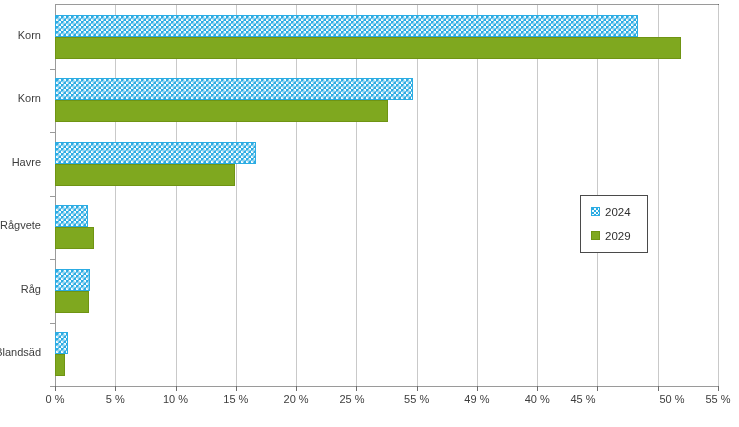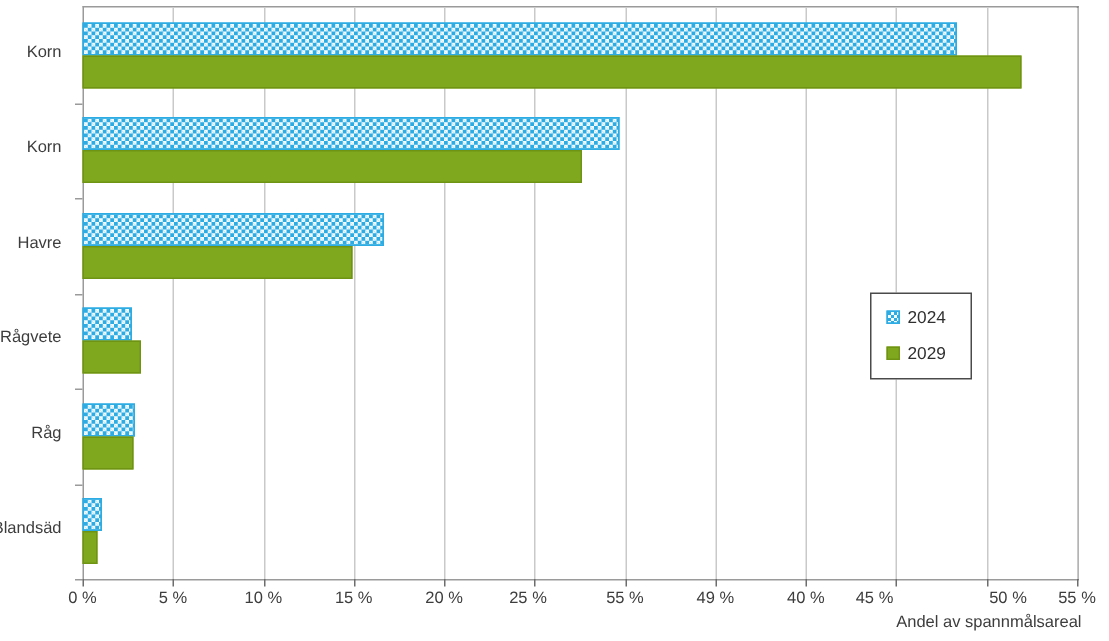--- a/index.html
+++ b/index.html
@@ -290,21 +290,20 @@
       <div class="x-label" style="left: 296.091px;">20 %</div>
       <div class="x-label" style="left: 352px;">25 %</div>
       <div class="x-label" style="left: 416.636px;">55 %</div>
       <div class="x-label" style="left: 476.909px;">49 %</div>
       <div class="x-label" style="left: 537.182px;">40 %</div>
       <div class="x-label" style="left: 583px;">45 %</div>
       <div class="x-label" style="left: 672px;">50 %</div>
       <div class="x-label" style="left: 718px;">55 %</div>
     </div>
 
-  <div class="axis-title">Andel av spannmålsareal</div>
 
   <div class="legend">
     <div class="legend-item legend-item-0">
       <span class="legend-swatch sw-2024"></span>
       <span class="legend-label">2024</span>
     </div>
     <div class="legend-item legend-item-1">
       <span class="legend-swatch sw-2023"></span>
       <span class="legend-label">2029</span>
     </div>

